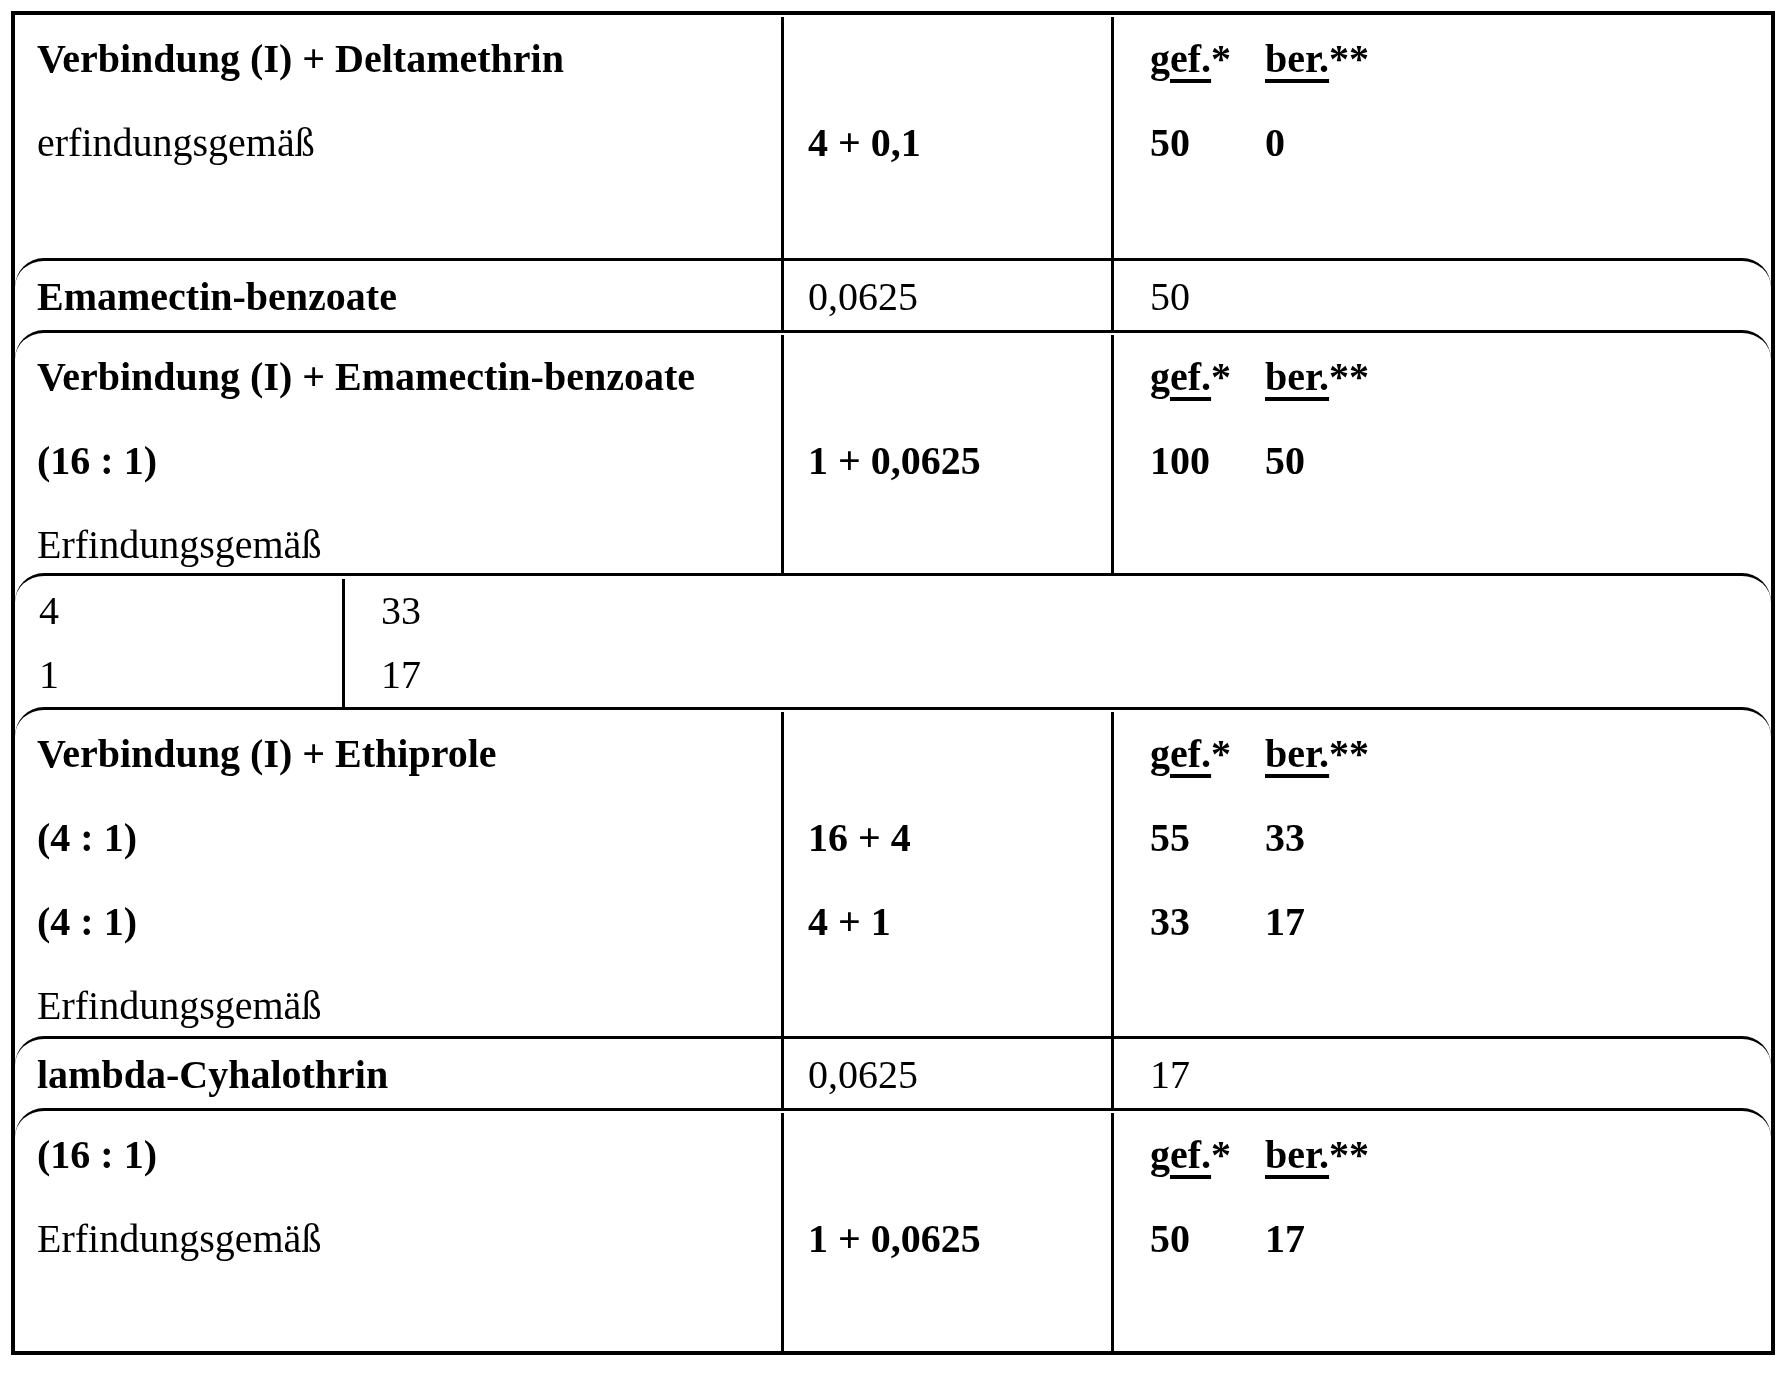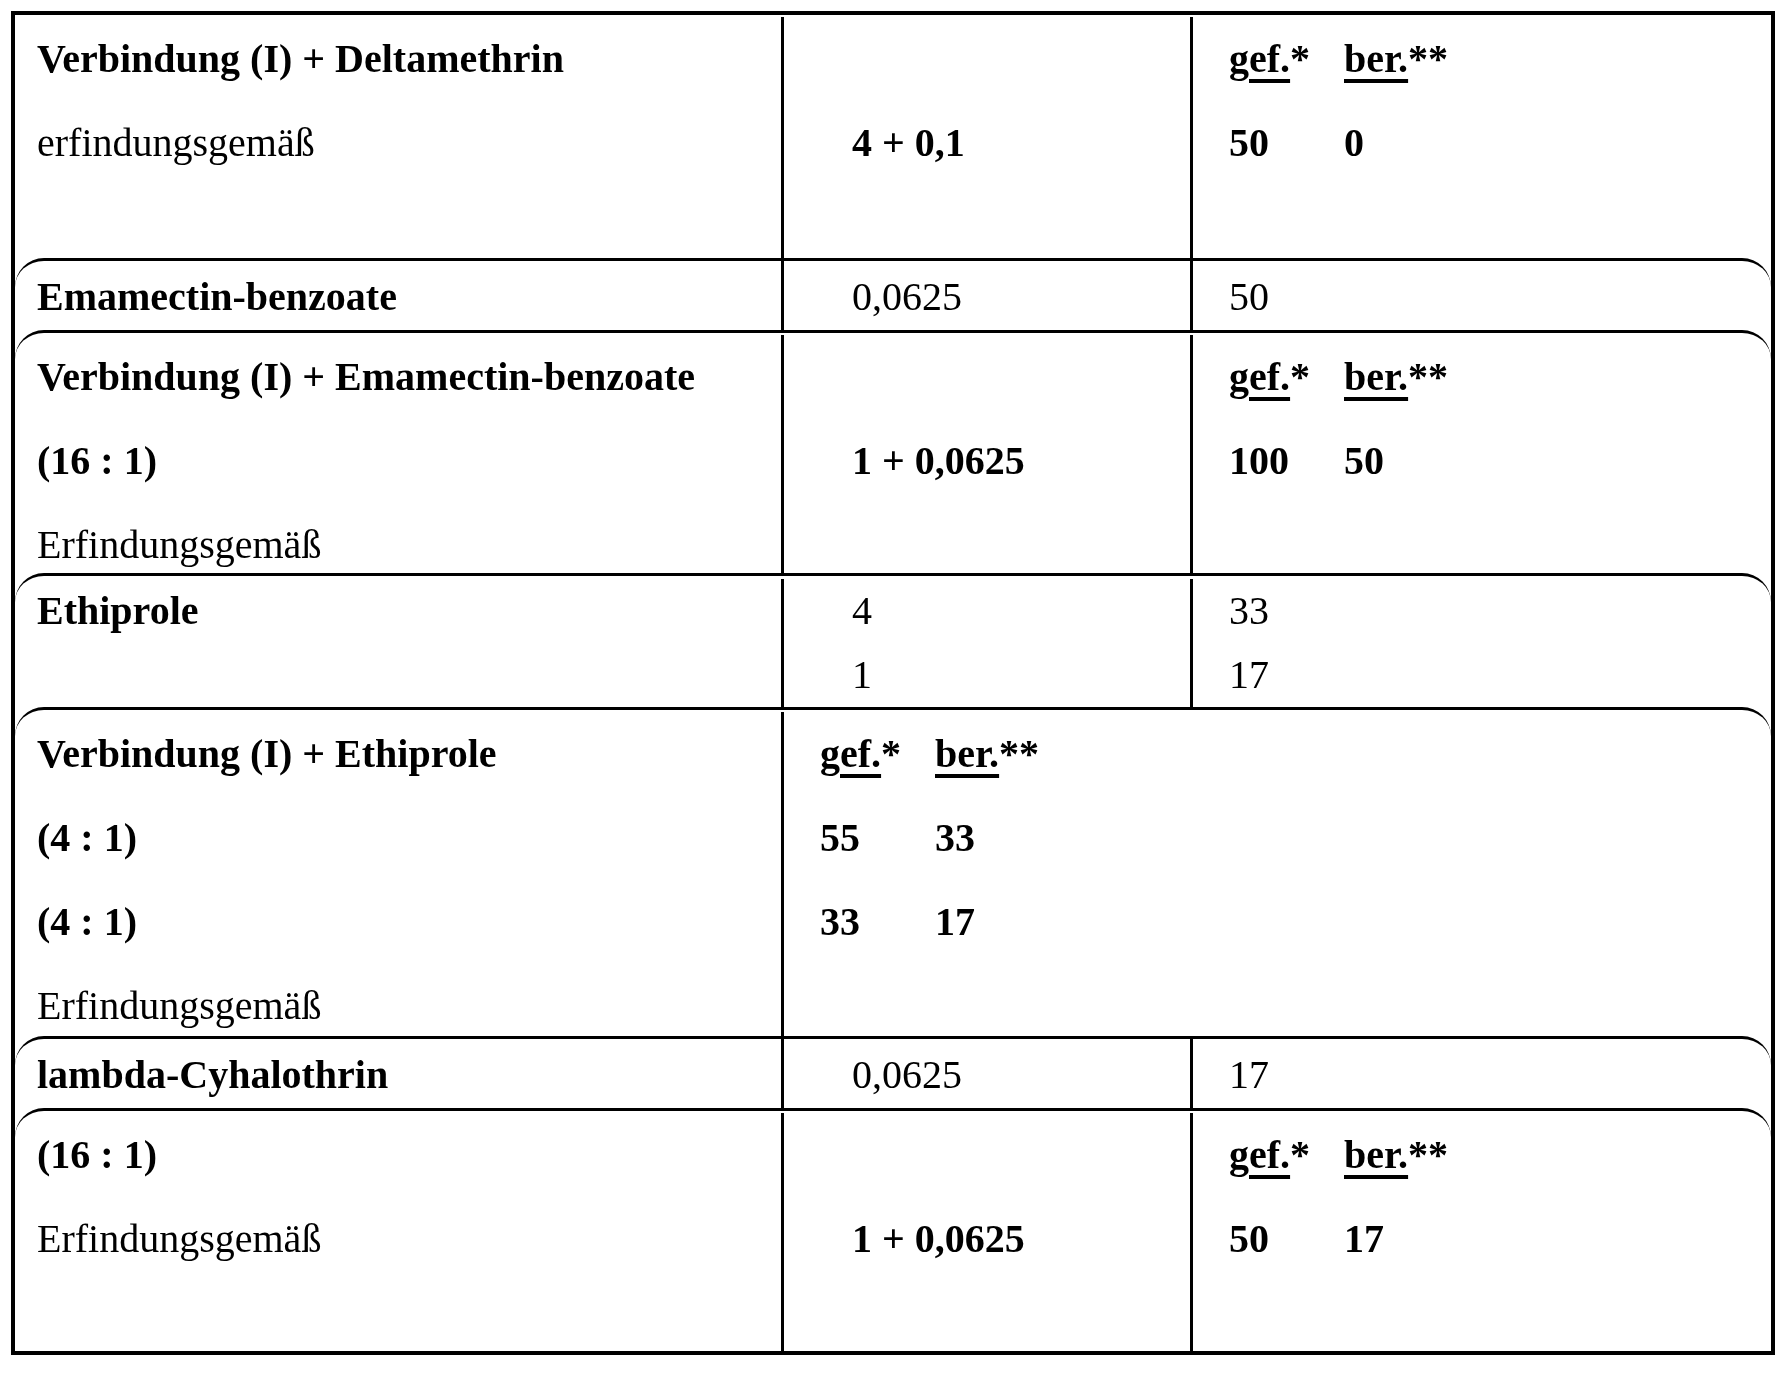--- a/index.html
+++ b/index.html
@@ -40,23 +40,22 @@
   .k-double { --lh: 64px; height: 134px; padding-top: 3px; }
   .cell {
     box-sizing: border-box;
     overflow: hidden;
   }
   .c1 {
     width: 769px;
     border-right: 3px solid #000000;
   }
   .c2 {
-    width: 409px;
+    width: 330px;
     border-right: 3px solid #000000;
-    padding-left: 44px;
   }
   .c3 {
     flex: 1;
   }
   .line {
     height: var(--lh);
     line-height: var(--lh);
     font-size: 40px;
     white-space: pre;
   }
@@ -113,39 +112,41 @@
         <div class="line b">1 + 0,0625</div>
         <div class="line"></div>
       </div>
       <div class="cell c3">
         <div class="line b"><span class="slot1"><span class="ul">gef.</span><span>*</span></span><span><span class="ul">ber.</span><span>**</span></span></div>
         <div class="line b"><span class="slot1">100</span><span>50</span></div>
         <div class="line"></div>
       </div>
     </div>
     <div class="row k-double">
-      <div class="cell c1">
-        <div class="line b">Ethiprole</div>
-        <div class="line"></div>
-      </div>
       <div class="cell c2">
         <div class="line">4</div>
         <div class="line">1</div>
       </div>
       <div class="cell c3">
         <div class="line"><span class="slot1">33</span></div>
         <div class="line"><span class="slot1">17</span></div>
       </div>
     </div>
     <div class="row k-combo4">
       <div class="cell c1">
         <div class="line b">Verbindung (I) + Ethiprole</div>
         <div class="line b">(4 : 1)</div>
         <div class="line b">(4 : 1)</div>
         <div class="line">Erfindungsgemäß</div>
+      </div>
+      <div class="cell c2">
+        <div class="line"></div>
+        <div class="line b">16 + 4</div>
+        <div class="line b">4 + 1</div>
+        <div class="line"></div>
       </div>
       <div class="cell c3">
         <div class="line b"><span class="slot1"><span class="ul">gef.</span><span>*</span></span><span><span class="ul">ber.</span><span>**</span></span></div>
         <div class="line b"><span class="slot1">55</span><span>33</span></div>
         <div class="line b"><span class="slot1">33</span><span>17</span></div>
         <div class="line"></div>
       </div>
     </div>
     <div class="row k-single">
       <div class="cell c1">

